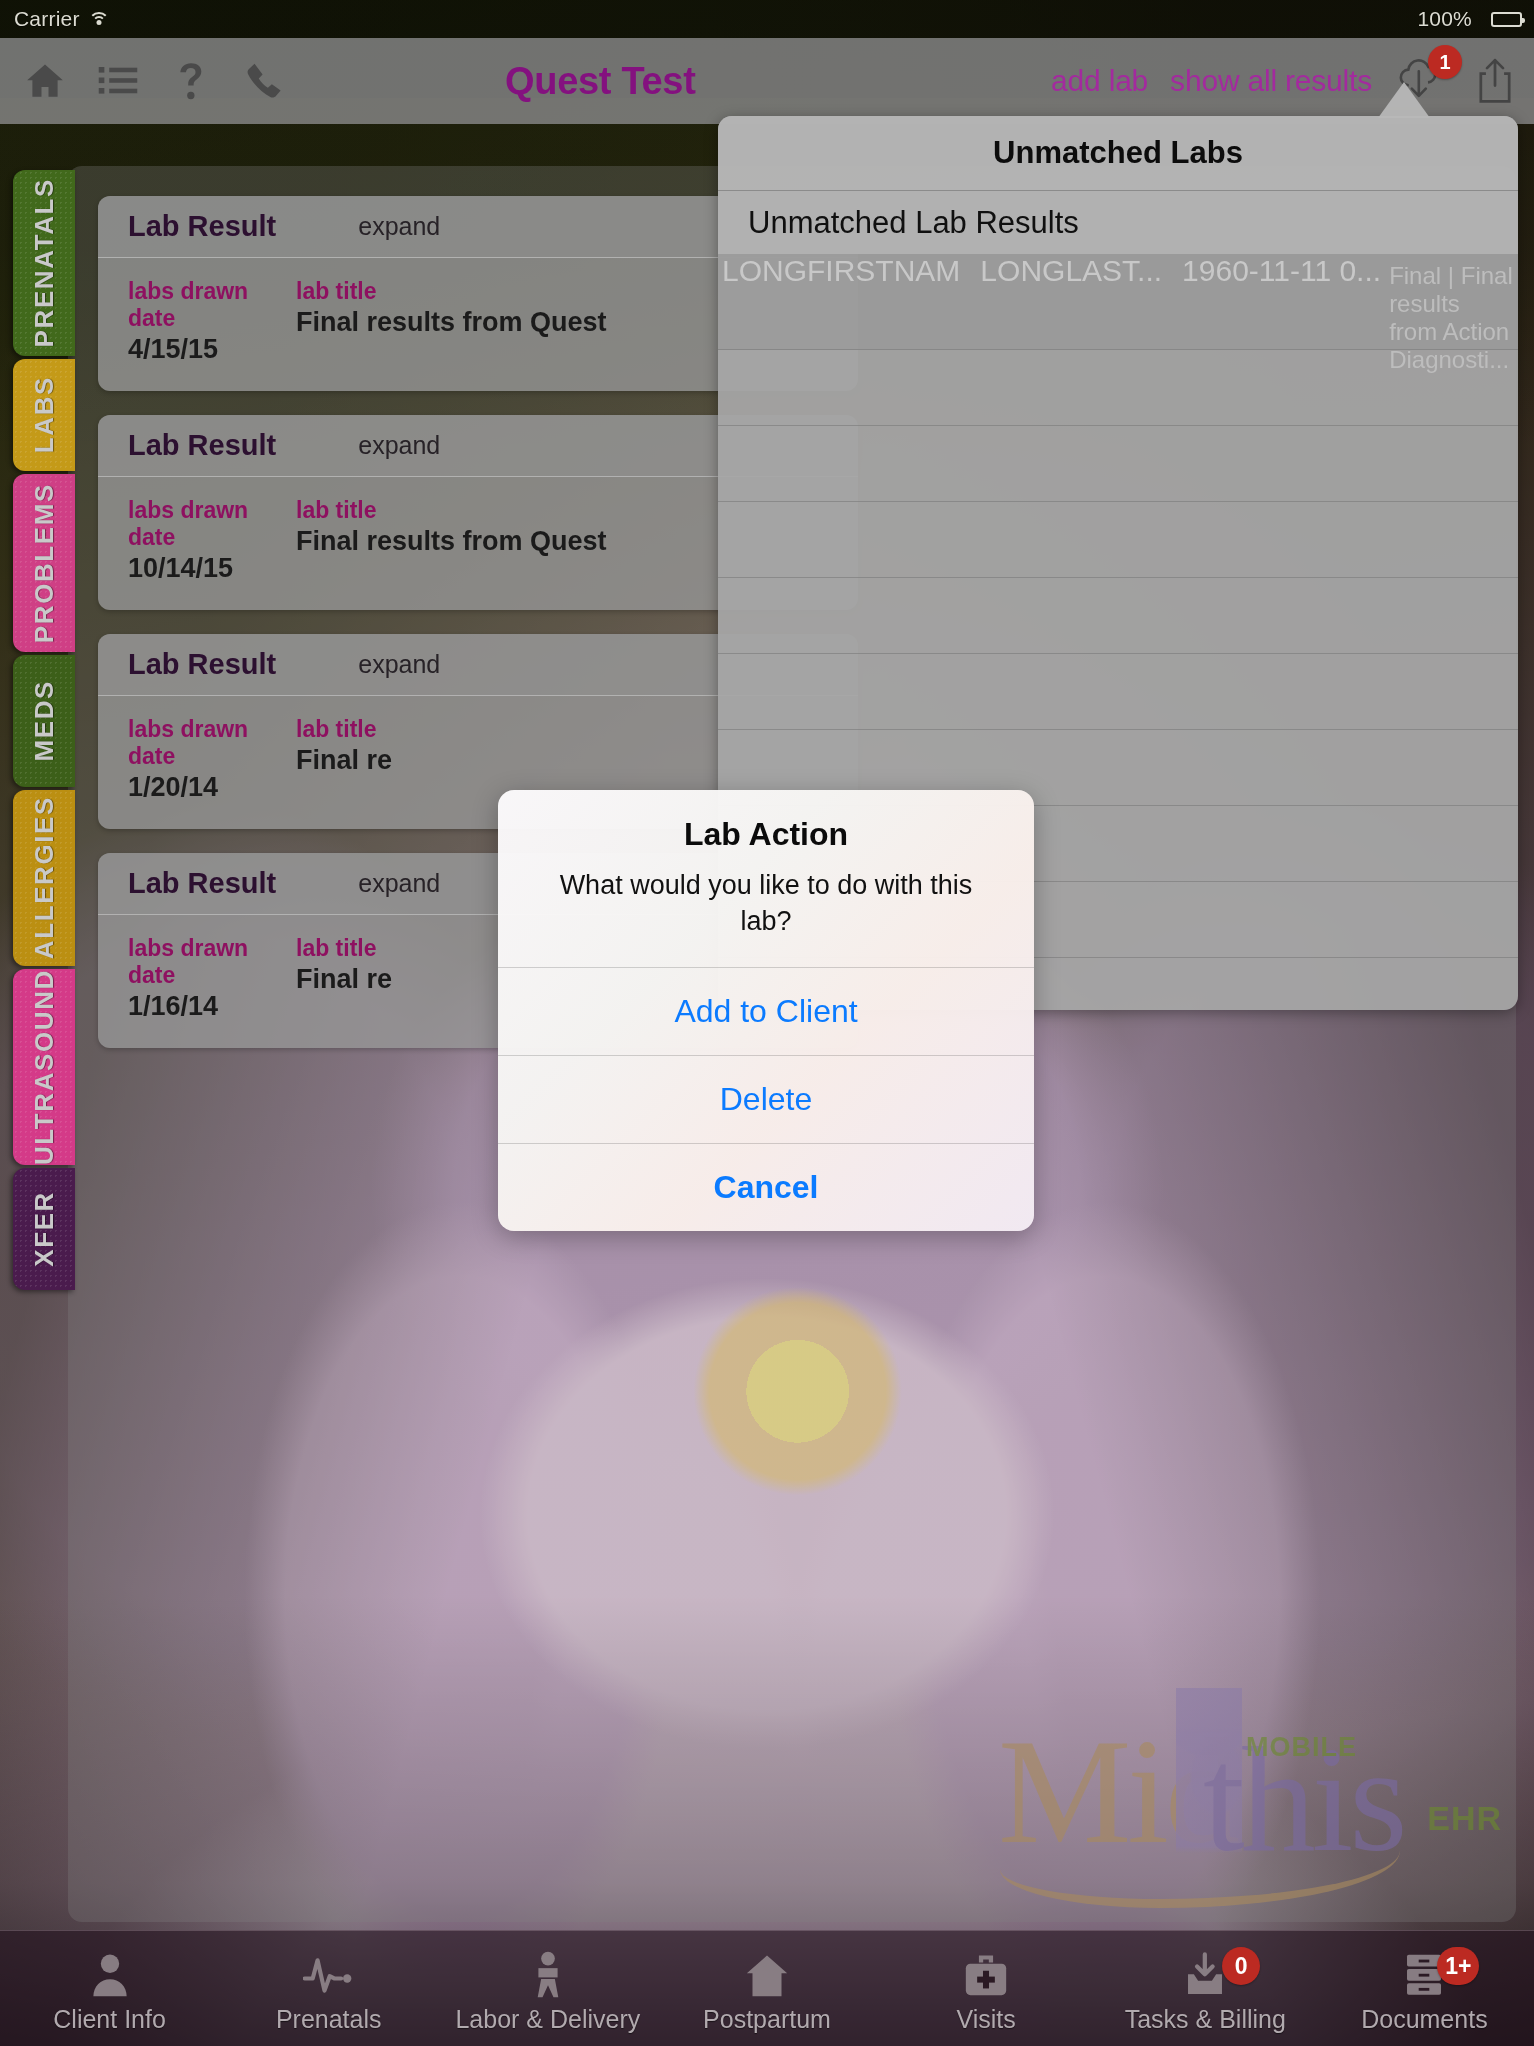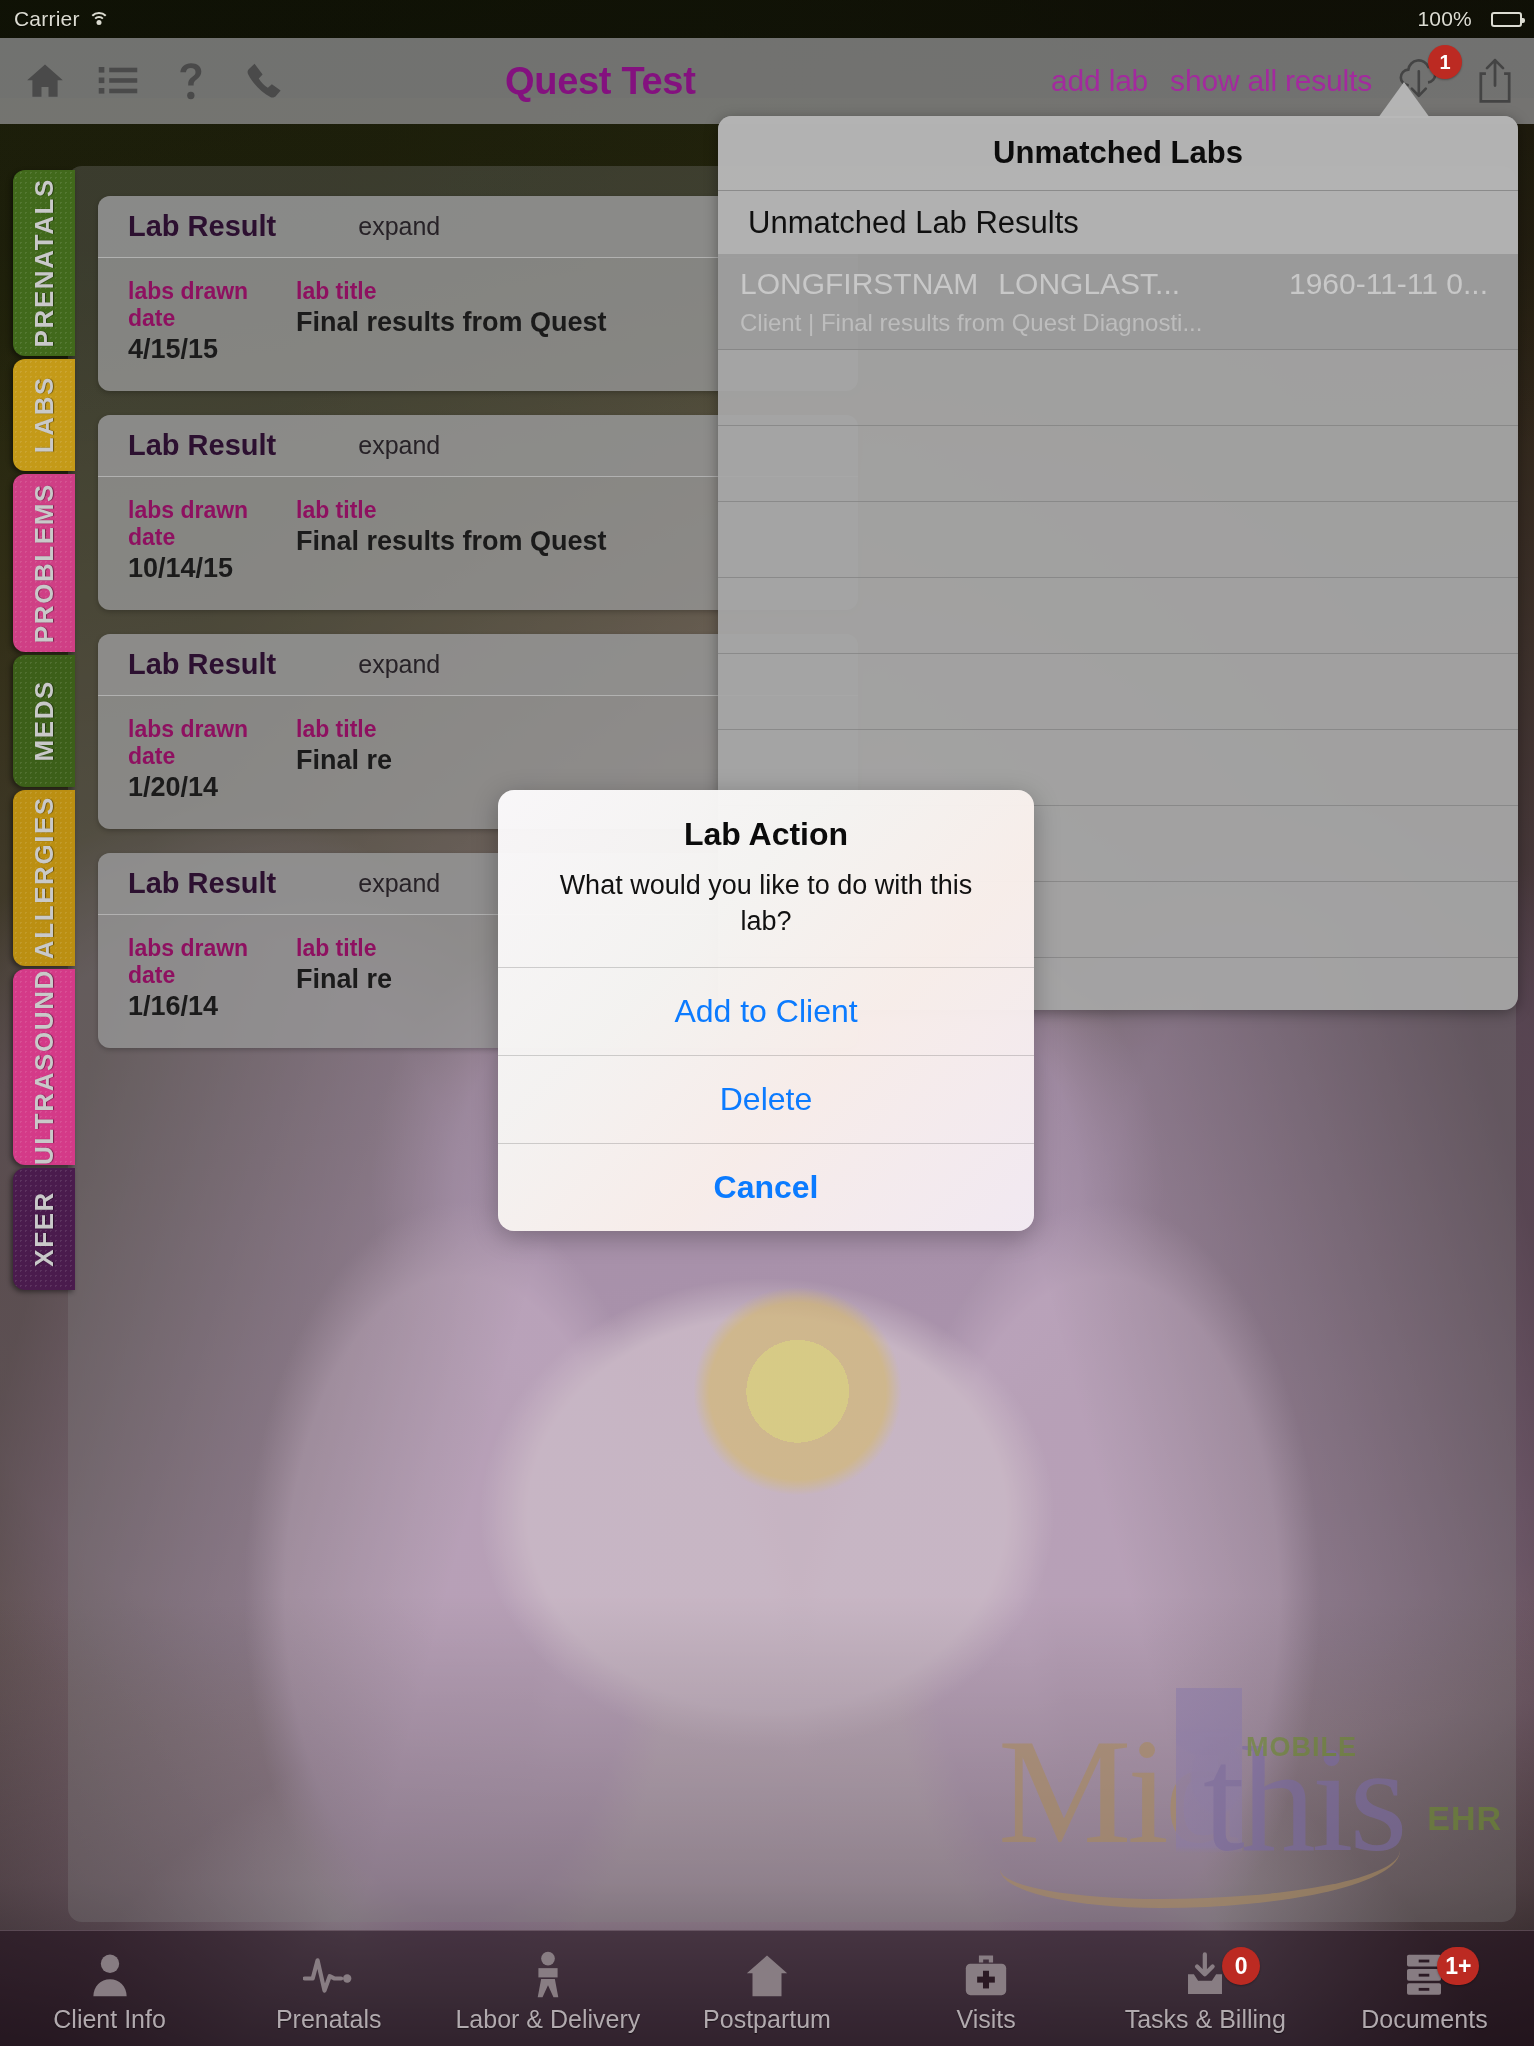--- a/index.html
+++ b/index.html
@@ -171,21 +171,21 @@
   }
   .popover-title { font-size: 31px; font-weight: bold; color: #0c0c0c; }
   .popover-section-head {
     height: 64px; display: flex; align-items: center; padding-left: 30px;
     background: rgba(178,178,178,0.90);
     border-top: 1px solid rgba(130,130,130,0.8);
   }
   .popover-section-head span { font-size: 31px; color: #101010; }
   .pop-row {
     height: 76px; border-bottom: 1px solid rgba(125,125,125,0.65);
-    padding: 0 22px; display: flex; flex-direction: column; justify-content: center;
+    padding: 0 4px; display: flex; flex-direction: row; justify-content: center;
   }
   .pop-row.filled { height: 96px; background: rgba(150,150,150,0.55); }
   .pop-row-top { display: flex; align-items: baseline; gap: 20px; }
   .pop-name { font-size: 30px; color: #c8c8c8; white-space: nowrap; }
   .pop-date { font-size: 30px; color: #c8c8c8; margin-left: auto; padding-right: 8px; white-space: nowrap; }
   .pop-sub { font-size: 24px; color: #bdbdbd; margin-top: 8px; }
 
   
   .alert {
     position: absolute; left: 498px; top: 790px; width: 536px;
@@ -448,21 +448,21 @@
     <div class="popover-section-head">
       <span>Unmatched Lab Results</span>
     </div>
     <div id="pop-rows">
         <div class="pop-row filled">
           <div class="pop-row-top">
             <span class="pop-name">LONGFIRSTNAM</span>
             <span class="pop-name">LONGLAST...</span>
             <span class="pop-date">1960-11-11 0...</span>
           </div>
-          <span class="pop-sub">Client | Final results from Quest Diagnosti...</span>
+          <span class="pop-sub">Final | Final results from Action Diagnosti...</span>
         </div>
         <div class="pop-row"></div>
         <div class="pop-row"></div>
         <div class="pop-row"></div>
         <div class="pop-row"></div>
         <div class="pop-row"></div>
         <div class="pop-row"></div>
         <div class="pop-row"></div>
         <div class="pop-row"></div>
       </div>

